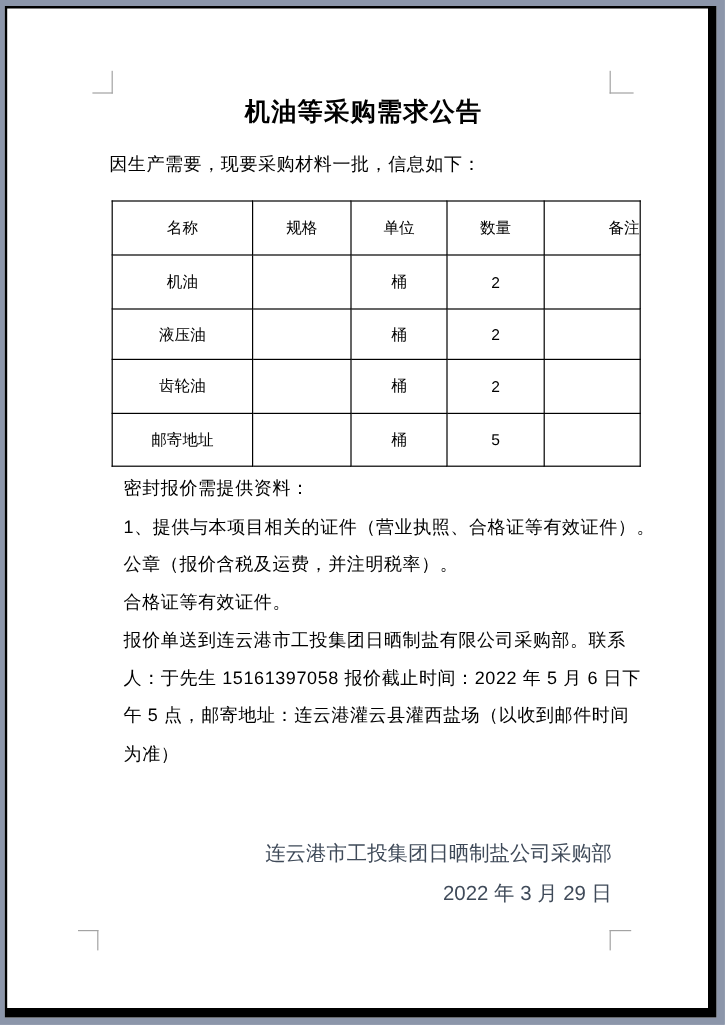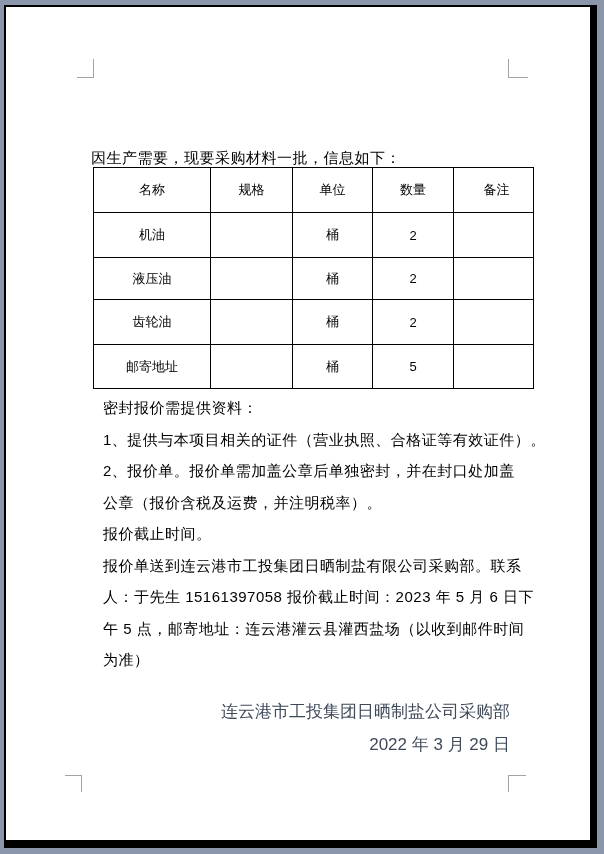--- a/index.html
+++ b/index.html
@@ -29,34 +29,34 @@
   .mark.bl{left:65px;top:775px;width:16px;height:16px;border-right:1px solid var(--mark);border-top:1px solid var(--mark);}
   .mark.br{left:508px;top:775px;width:17px;height:16px;border-left:1px solid var(--mark);border-top:1px solid var(--mark);}
 
   .doc-title{
     position:absolute;left:88px;top:79px;width:430px;
     text-align:center;font-size:21px;font-weight:bold;color:var(--text);
     letter-spacing:1px;white-space:nowrap;
   }
   .intro{
     position:absolute;left:91px;top:128px;width:445px;
-    font-size:15px;letter-spacing:0.5px;color:var(--text);white-space:nowrap;margin-top:21px;
+    font-size:15px;letter-spacing:0.5px;color:var(--text);white-space:nowrap;
   }
 
   table.req{
     position:absolute;left:93px;top:167px;
     border-collapse:collapse;table-layout:fixed;
     font-size:13px;color:var(--text);
   }
   table.req td{
     border:1px solid var(--border);
     text-align:center;vertical-align:middle;
     overflow:hidden;white-space:nowrap;
   }
-  table.req td.note-col{text-align:center;padding-left:6px;}
+  table.req td.note-col{text-align:right;padding-left:6px;}
 
   .paras{
     position:absolute;left:91px;top:392px;width:445px;
     font-size:15px;line-height:31.5px;letter-spacing:0.5px;color:var(--text);margin-left:12px;
   }
   .paras .line{white-space:nowrap;height:31.5px;}
 
   .sig{
     position:absolute;left:91px;width:419px;text-align:right;
     font-size:17px;color:var(--signature-text);white-space:nowrap;
@@ -69,20 +69,21 @@
 
 <div id="screen">
 
   <div class="page"></div>
 
   <div class="mark tl"></div>
   <div class="mark tr"></div>
   <div class="mark bl"></div>
   <div class="mark br"></div>
 
+  <div class="doc-title">机油等采购需求公告</div>
 
   <div class="intro">因生产需要，现要采购材料一批，信息如下：</div>
 
   <table class="req">
     <colgroup>
       <col style="width:117px">
         <col style="width:82px">
         <col style="width:80px">
         <col style="width:81px">
         <col style="width:80px">
@@ -122,25 +123,24 @@
       <td>桶</td>
       <td>5</td>
       <td></td>
     </tr>
   </tbody>
     </table>
 
   <div class="paras">
     <div class="line">密封报价需提供资料：</div>
     <div class="line">1、提供与本项目相关的证件（营业执照、合格证等有效证件）。</div>
-    <div class="line">2、报价单。报价单需加盖公章后单独密封，并在封口处加盖</div>
     <div class="line">公章（报价含税及运费，并注明税率）。</div>
-    <div class="line">报价截止时间。</div>
+    <div class="line">合格证等有效证件。</div>
     <div class="line">报价单送到连云港市工投集团日晒制盐有限公司采购部。联系</div>
-    <div class="line">人：于先生 15161397058 报价截止时间：2023 年 5 月 6 日下</div>
+    <div class="line">人：于先生 15161397058 报价截止时间：2022 年 5 月 6 日下</div>
     <div class="line">午 5 点，邮寄地址：连云港灌云县灌西盐场（以收到邮件时间</div>
     <div class="line">为准）</div>
   </div>
 
   <div class="sig org">连云港市工投集团日晒制盐公司采购部</div>
   <div class="sig date">2022 年 3 月 29 日</div>
 
 </div>
 
 </body></html>

